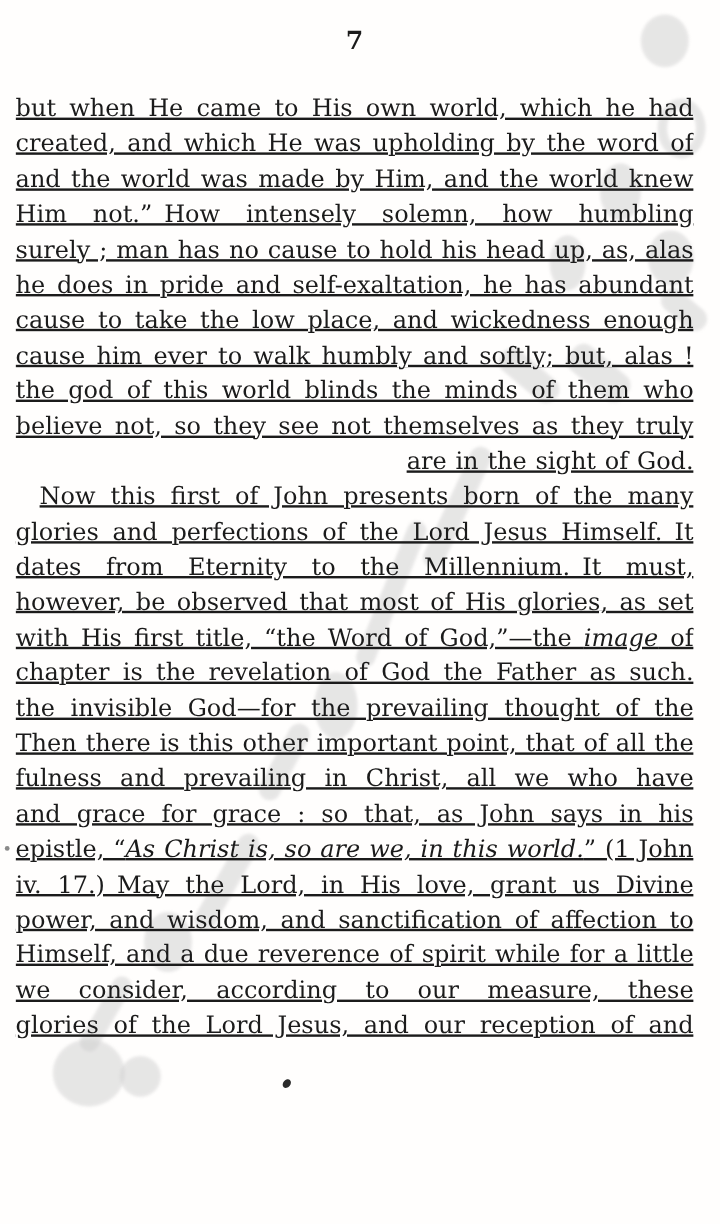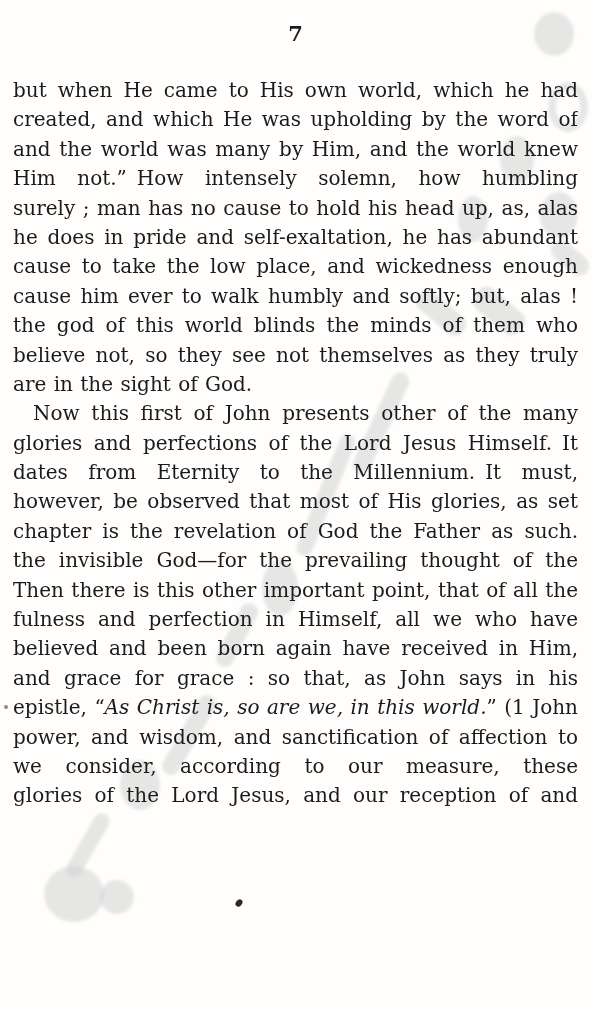--- a/index.html
+++ b/index.html
@@ -19,27 +19,27 @@
   
   .ink{position:absolute;z-index:3;background:#2a2a2a;border-radius:50%;}
   
   .content{
     position:absolute;left:13px;right:22px;top:20px;z-index:2;
     color:#1b1b1b;font-size:20px;
   }
   .pagenum{
     text-align:center;font-weight:bold;font-size:21px;height:28px;line-height:28px;
   }
-  .text-block{margin-top:28px;}
+  .text-block{margin-top:28px;text-decoration:underline;}
   .line{
     height:29.4px;line-height:29.4px;overflow:hidden;
     text-align:justify;word-spacing:1px;
   }
   .line.j::after{content:"";display:inline-block;width:100%;height:0;}
-  .line.nj{text-align:left;}
+  .line.nj{text-align:right;}
   .line.ind{text-indent:20px;}
   .line em{font-style:italic;}
 </style>
 </head>
 <body>
 
 <div class="page">
 
   <div class="wm">
     <div class="wm-mark wm-blob" style="left:534px;top:12px;width:40px;height:44px;"></div>
@@ -63,38 +63,40 @@
 
   <div class="ink" style="left:236px;top:899px;width:6px;height:8px;transform:rotate(40deg);"></div>
   <div class="ink" style="left:4px;top:705px;width:4px;height:4px;background:#8a8a8a;"></div>
 
   <div class="content">
     <div class="pagenum">7</div>
     <div class="text-block">
 
     <div class="line j"><span>but when He came to His own world, which he had</span></div>
         <div class="line j"><span>created, and which He was upholding by the word of</span></div>
-        <div class="line j"><span>and the world was many by Him, and the world knew</span></div>
+        <div class="line j"><span>and the world was made by Him, and the world knew</span></div>
         <div class="line j"><span>Him not.” How intensely solemn, how humbling</span></div>
         <div class="line j"><span>surely ; man has no cause to hold his head up, as, alas !</span></div>
         <div class="line j"><span>he does in pride and self-exaltation, he has abundant</span></div>
         <div class="line j"><span>cause to take the low place, and wickedness enough to</span></div>
         <div class="line j"><span>cause him ever to walk humbly and softly; but, alas !</span></div>
         <div class="line j"><span>the god of this world blinds the minds of them who</span></div>
         <div class="line j"><span>believe not, so they see not themselves as they truly</span></div>
         <div class="line nj"><span>are in the sight of God.</span></div>
-        <div class="line j ind"><span>Now this first of John presents other of the many</span></div>
+        <div class="line j ind"><span>Now this first of John presents born of the many</span></div>
         <div class="line j"><span>glories and perfections of the Lord Jesus Himself. It</span></div>
         <div class="line j"><span>dates from Eternity to the Millennium. It must,</span></div>
         <div class="line j"><span>however, be observed that most of His glories, as set</span></div>
+        <div class="line j"><span>with His first title, “the Word of God,”—the </span><em>image</em><span> of</span></div>
         <div class="line j"><span>chapter is the revelation of God the Father as such.</span></div>
         <div class="line j"><span>the invisible God—for the prevailing thought of the</span></div>
         <div class="line j"><span>Then there is this other important point, that of all the</span></div>
-        <div class="line j"><span>fulness and perfection in Himself, all we who have</span></div>
-        <div class="line j"><span>believed and been born again have received in Him,</span></div>
+        <div class="line j"><span>fulness and prevailing in Christ, all we who have</span></div>
         <div class="line j"><span>and grace for grace : so that, as John says in his</span></div>
         <div class="line j"><span>epistle, “</span><em>As Christ is, so are we, in this world.</em><span>” (1 John</span></div>
+        <div class="line j"><span>iv. 17.) May the Lord, in His love, grant us Divine</span></div>
         <div class="line j"><span>power, and wisdom, and sanctification of affection to</span></div>
+        <div class="line j"><span>Himself, and a due reverence of spirit while for a little</span></div>
         <div class="line j"><span>we consider, according to our measure, these wondrous</span></div>
         <div class="line j"><span>glories of the Lord Jesus, and our reception of and</span></div>
       </div>
   </div>
 </div>
 
 </body></html>

